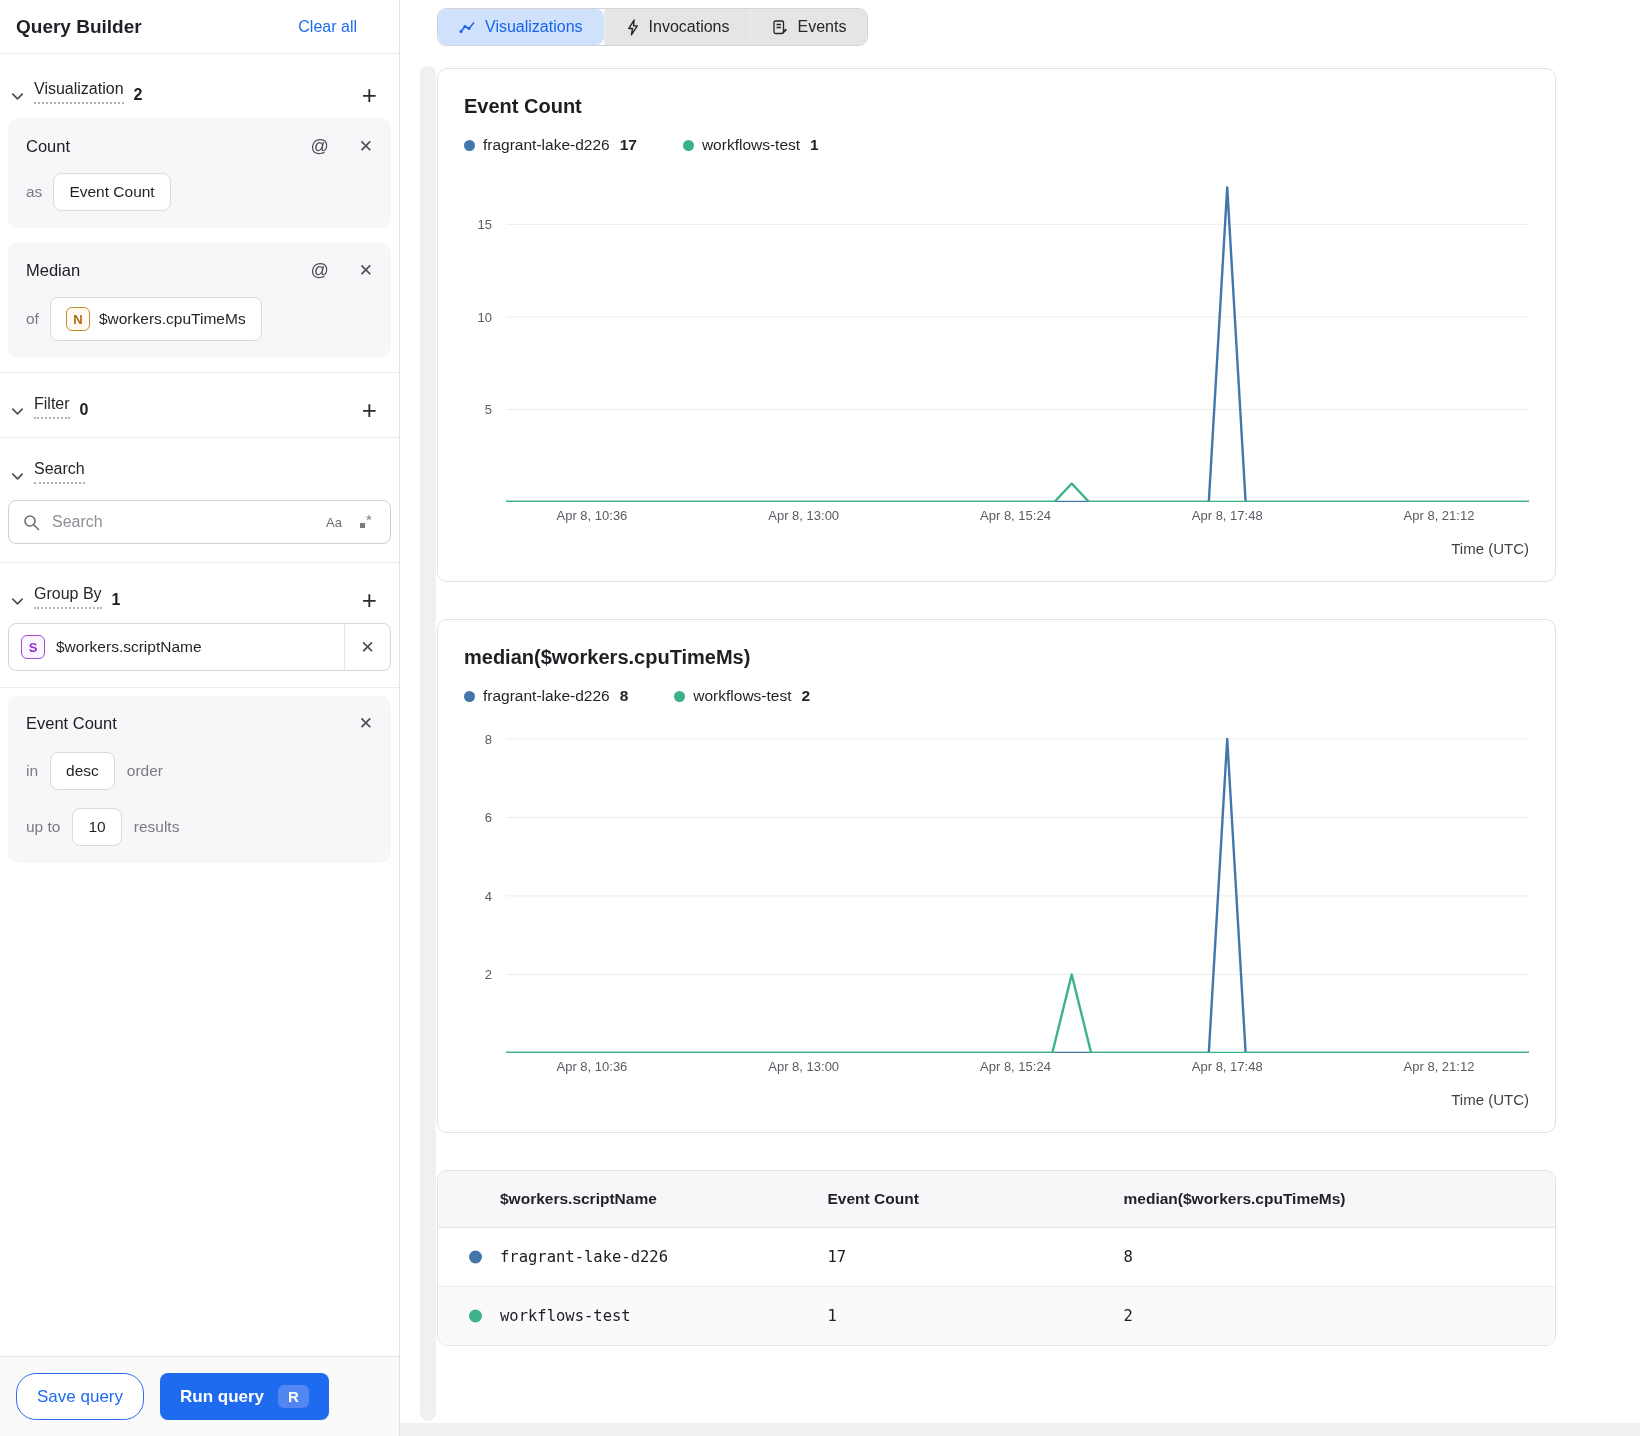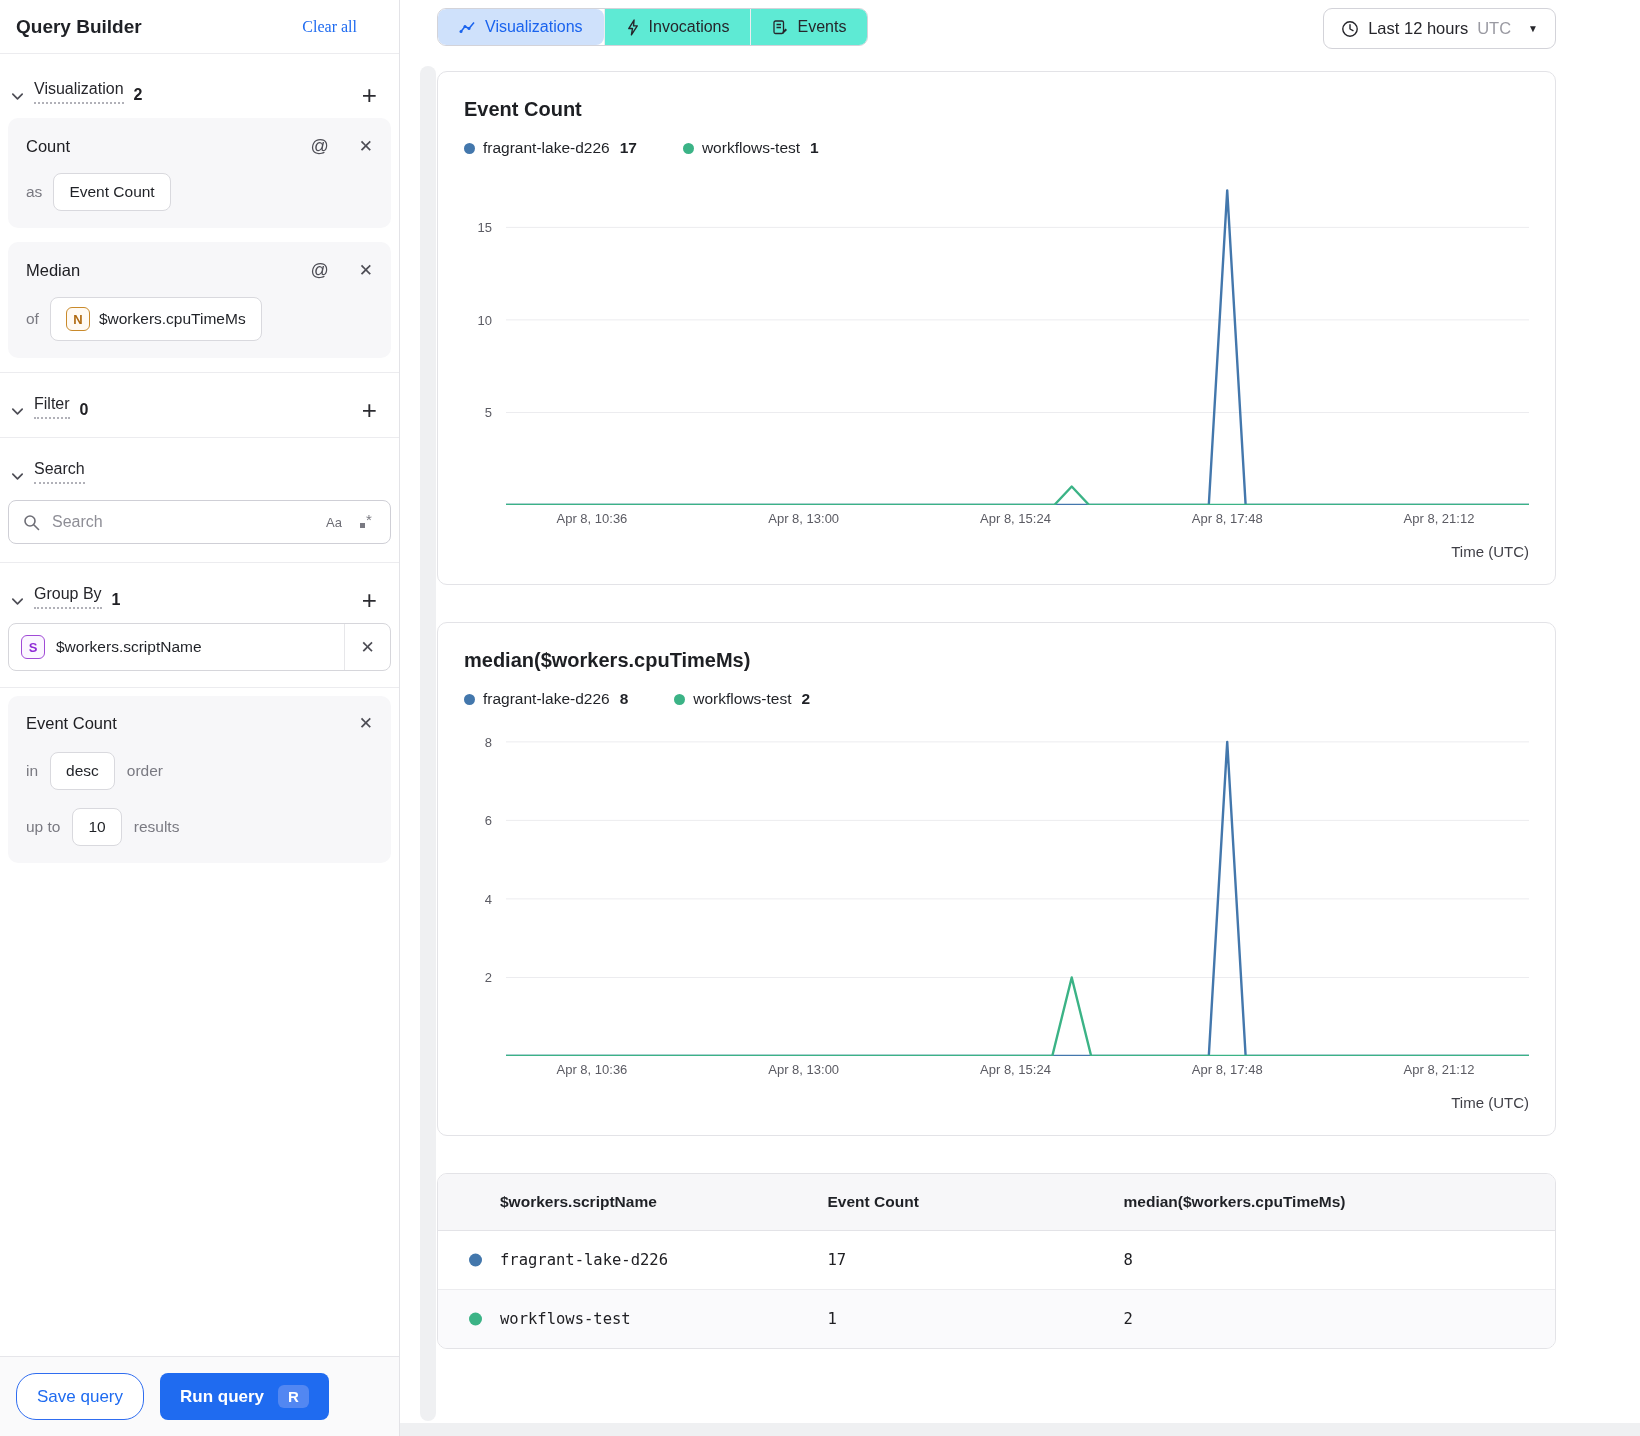--- a/index.html
+++ b/index.html
@@ -6,21 +6,21 @@
   html,body{margin:0;padding:0;width:1640px;height:1436px;background:#fff;
     font-family:"Liberation Sans",sans-serif;color:#1f2126;overflow:hidden}
   .app{display:flex;width:100%;height:100%}
 
   
   .sidebar{width:400px;min-width:400px;height:100%;border-right:1px solid #e3e3e7;
     display:flex;flex-direction:column;background:#fff}
   .sb-header{display:flex;align-items:center;justify-content:space-between;
     padding:16px 36px 15px 16px;border-bottom:1px solid #ececef}
   .sb-title{font-size:19px;font-weight:700;margin:0}
-  .link{color:#1f6bf0;font-size:16px;cursor:pointer;text-decoration:none;background:none;border:0;font-family:Liberation Serif, serif}
+  .link{color:#1f6bf0;font-size:16px;cursor:pointer;text-decoration:none;background:none;border:0;font-family:Liberation Sans, sans-serif}
   .sb-scroll{flex:1;overflow:hidden;padding-top:12px}
   .sec-row{display:flex;align-items:flex-end;padding:14px 20px 12px 10px}
   .chev{width:15px;height:15px;margin-right:9px;color:#4d4d55;flex:0 0 auto;cursor:pointer}
   .sec-label{font-size:16px;color:#26262b;border-bottom:2px dotted #b1b1b8;padding-bottom:4px}
   .sec-count{font-size:16px;font-weight:700;margin-left:10px;color:#202024}
   .plus{margin-left:auto;font-size:26px;font-weight:300;color:#2b2b30;cursor:pointer;
     line-height:18px;background:none;border:0;font-family:inherit;padding:0 2px}
   .card{background:#f7f7f9;border-radius:10px;margin:2px 8px 14px;padding:17px 18px}
   .card-head{display:flex;align-items:center}
   .card-title{font-size:16.5px;color:#202024}
@@ -55,21 +55,21 @@
     padding:12px 20px;border-radius:8px;display:flex;align-items:center;gap:14px;cursor:pointer;font-family:inherit}
   .kbd{background:#5287f2;border-radius:6px;padding:3px 10px;font-size:15px;font-weight:600}
 
   
   .main{flex:1;position:relative;padding:8px 84px 0 37px;overflow:hidden;background:#fff}
   .gutter-v{position:absolute;left:20px;top:66px;bottom:15px;width:16px;background:#eff0f2;border-radius:8px}
   .gutter-h{position:absolute;left:0;right:0;bottom:0;height:13px;background:#eff0f2}
   .topbar{display:flex;align-items:flex-start;justify-content:space-between;margin-bottom:22px}
   .tabs{display:flex;border:1px solid #d3d3d9;border-radius:9px;background:#fff;overflow:hidden}
   .tab{display:flex;align-items:center;gap:9px;padding:9px 21px;font-size:16px;color:#26262b;
-    cursor:pointer;background:#5eead4;border:0;border-left:1px solid #ececf0;font-family:inherit}
+    cursor:pointer;background:#e5e5e5;border:0;border-left:1px solid #ececf0;font-family:inherit}
   .tab:first-child{border-left:0}
   .tab.active{background:#cfe1fb;color:#1a63ee;border-radius:8px;font-weight:500}
   .time-dd{display:flex;align-items:center;gap:9px;border:1px solid #d3d3d9;border-radius:9px;
     padding:10px 17px;font-size:16.5px;background:#fff;cursor:pointer;font-family:inherit;color:#26262b}
   .tz{color:#9a9aa2}
   .caret{font-size:10px;margin-left:8px;color:#26262b}
   .panel{border:1px solid #e3e3e7;border-radius:10px;background:#fff;padding:24px 26px;margin-bottom:37px}
   .panel-title{font-size:20px;font-weight:700;margin:2px 0 0;color:#1d1f23}
   .legend{display:flex;gap:46px;margin-top:18px;font-size:15.5px;align-items:center}
   .leg-item{display:flex;align-items:center;gap:8px;cursor:pointer}
@@ -254,29 +254,20 @@
         <button class="tab">
           <svg width="16" height="17" viewBox="0 0 16 16" fill="none" stroke="currentColor" stroke-width="1.3">
               <rect x="2" y="1.5" width="9.5" height="12.5" rx="1.5"></rect>
               <line x1="4.5" y1="5" x2="9" y2="5"></line>
               <line x1="4.5" y1="8" x2="9" y2="8"></line>
               <path d="M10 12.7 L13.6 9.1 L15 10.5 L11.4 14.1 Z" fill="currentColor" stroke="none"></path>
             </svg>
           <span>Events</span>
         </button>
       </div>
-      <button class="time-dd">
-        <svg width="18" height="18" viewBox="0 0 18 18" fill="none" stroke="currentColor" stroke-width="1.4">
-            <circle cx="9" cy="9" r="7.2"></circle>
-            <polyline points="9,4.8 9,9 12,10.6" stroke-linecap="round" stroke-linejoin="round"></polyline>
-          </svg>
-        <span>Last 12 hours</span>
-        <span class="tz">UTC</span>
-        <span class="caret">▼</span>
-      </button>
     </div>
 
     <section class="panel">
       <h2 class="panel-title">Event Count</h2>
       <div class="legend">
           <div class="leg-item">
             <span class="dot" style="background:#4377ac"></span>
             <span>fragrant-lake-d226</span>
             <span class="leg-val">17</span>
           </div>

